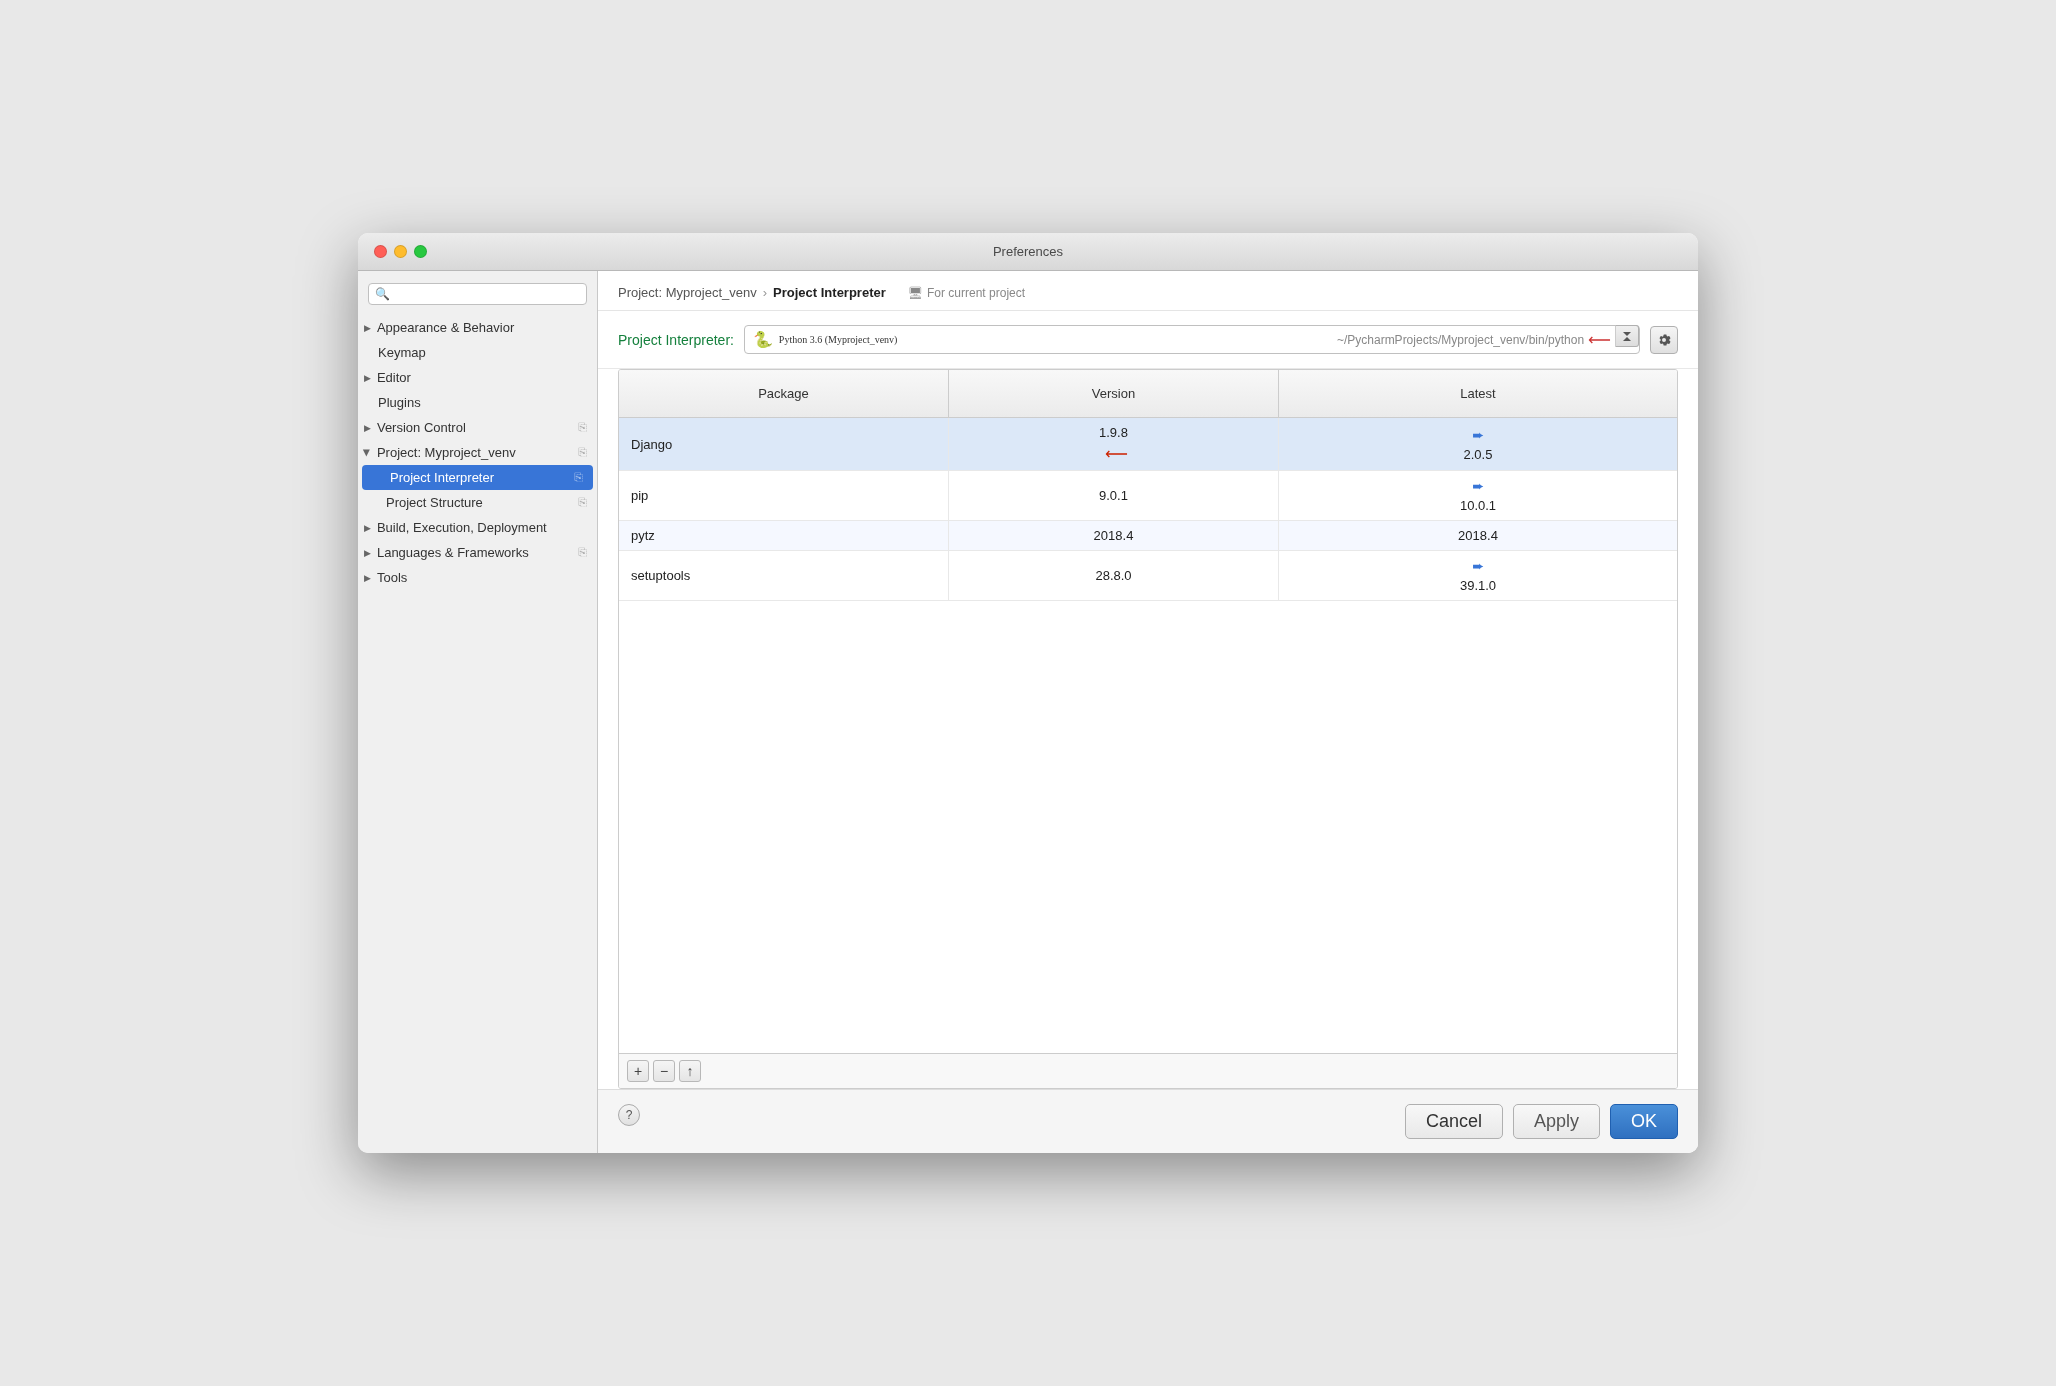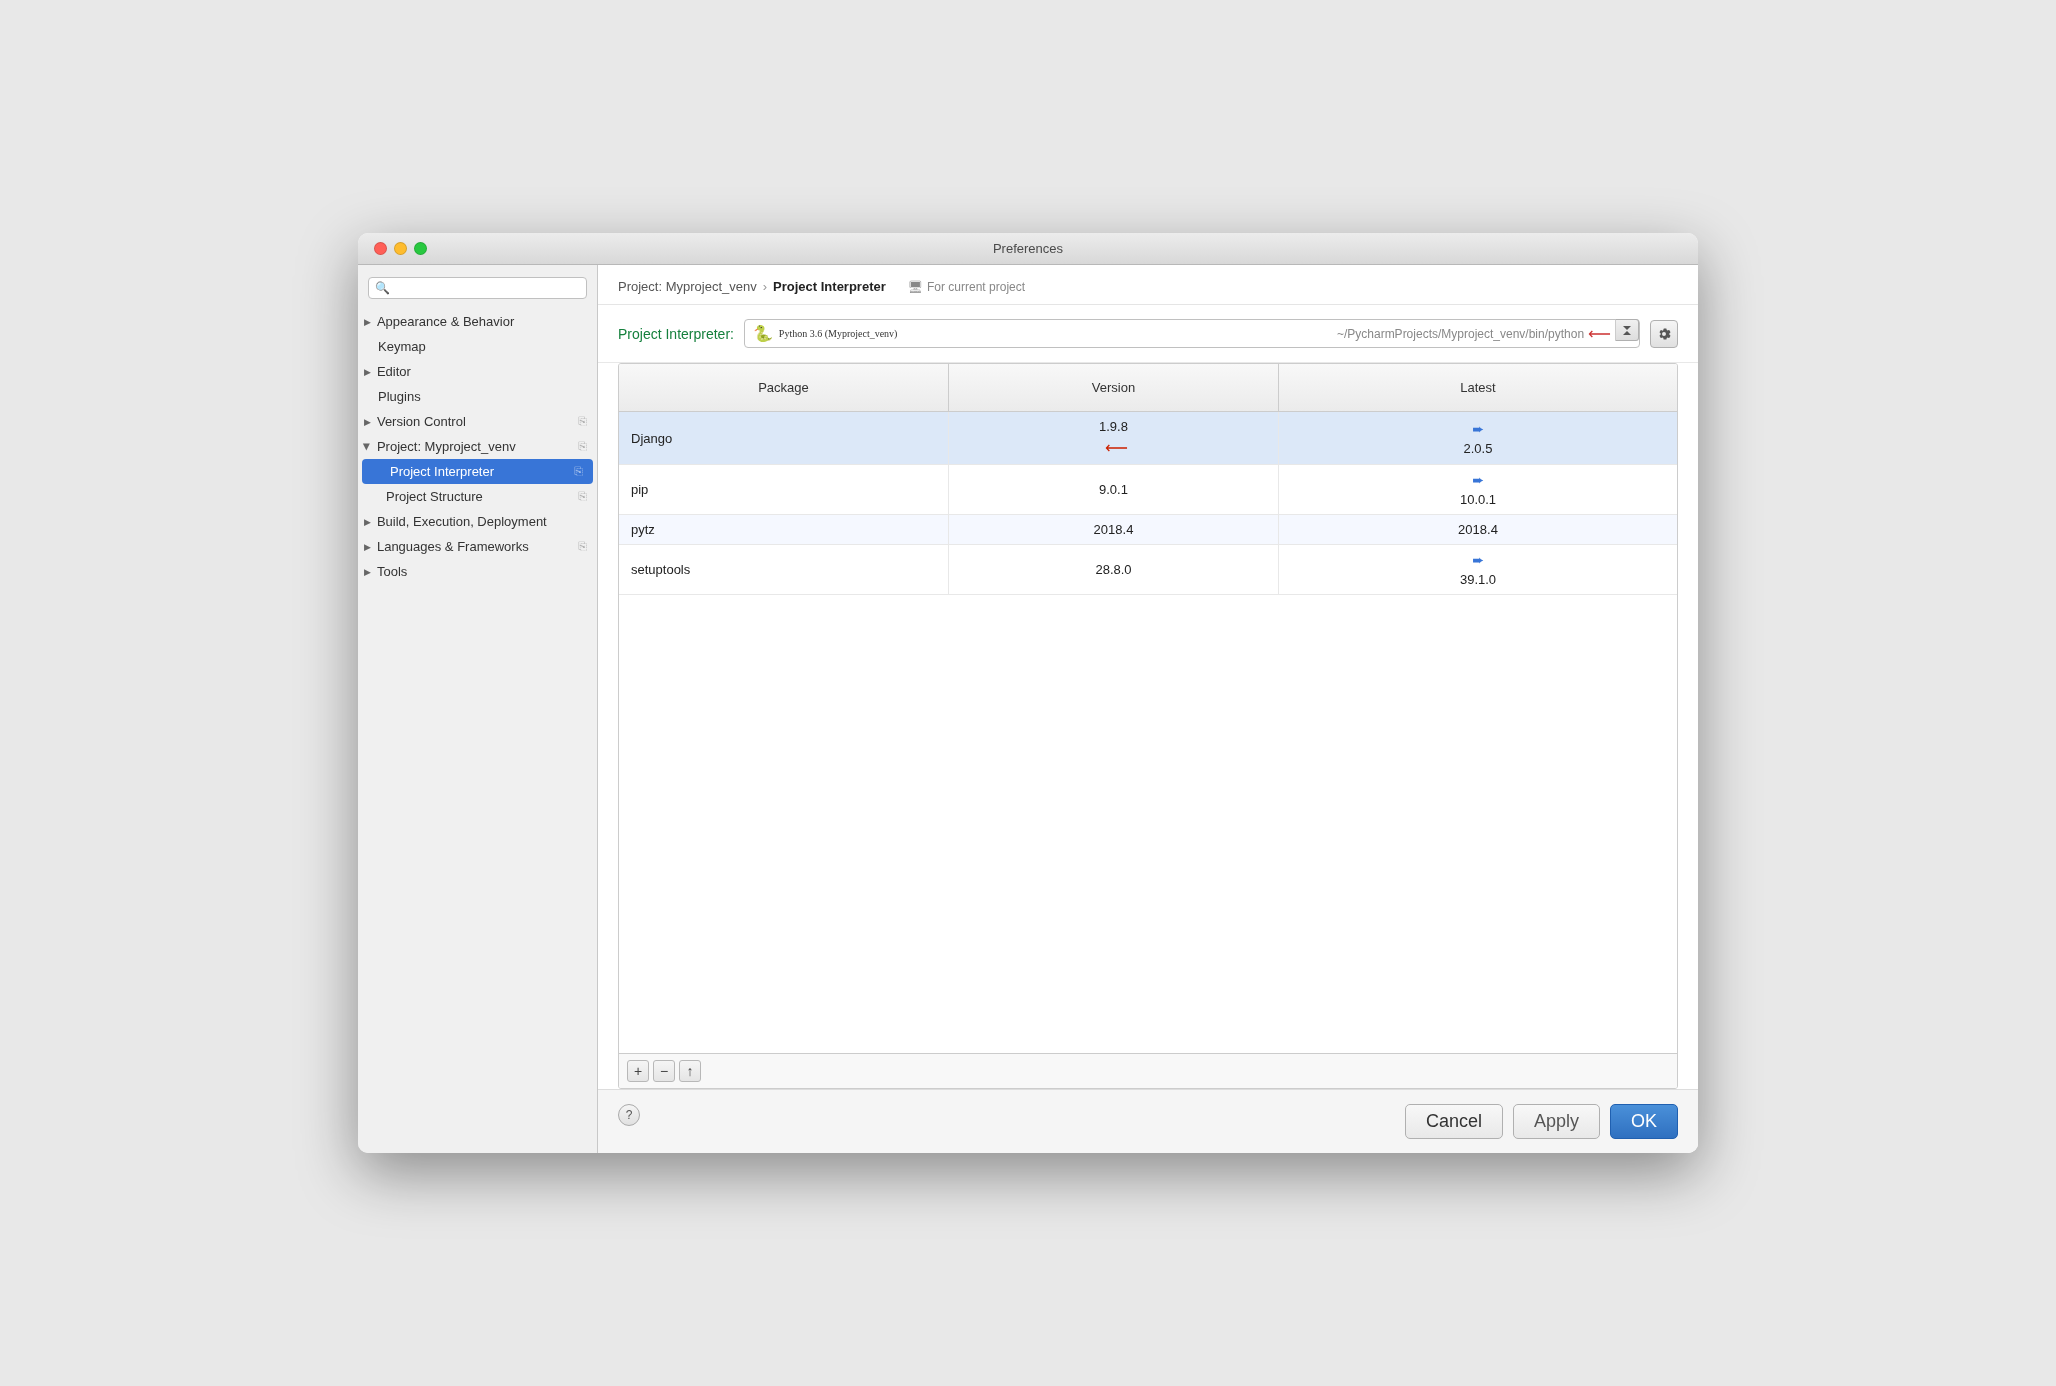--- a/index.html
+++ b/index.html
@@ -18,21 +18,21 @@
       width: 1340px;
       height: 920px;
       background: #f5f5f5;
       border-radius: 10px;
       box-shadow: 0 20px 60px rgba(0,0,0,0.4);
       display: flex;
       flex-direction: column;
       overflow: hidden;
     }
     .titlebar {
-      height: 32px;
+      height: 38px;
       background: linear-gradient(to bottom, #ececec, #d8d8d8);
       border-radius: 10px 10px 0 0;
       display: flex;
       align-items: center;
       padding: 0 16px;
       border-bottom: 1px solid #b8b8b8;
       position: relative;
     }
     .traffic-lights {
       display: flex;

